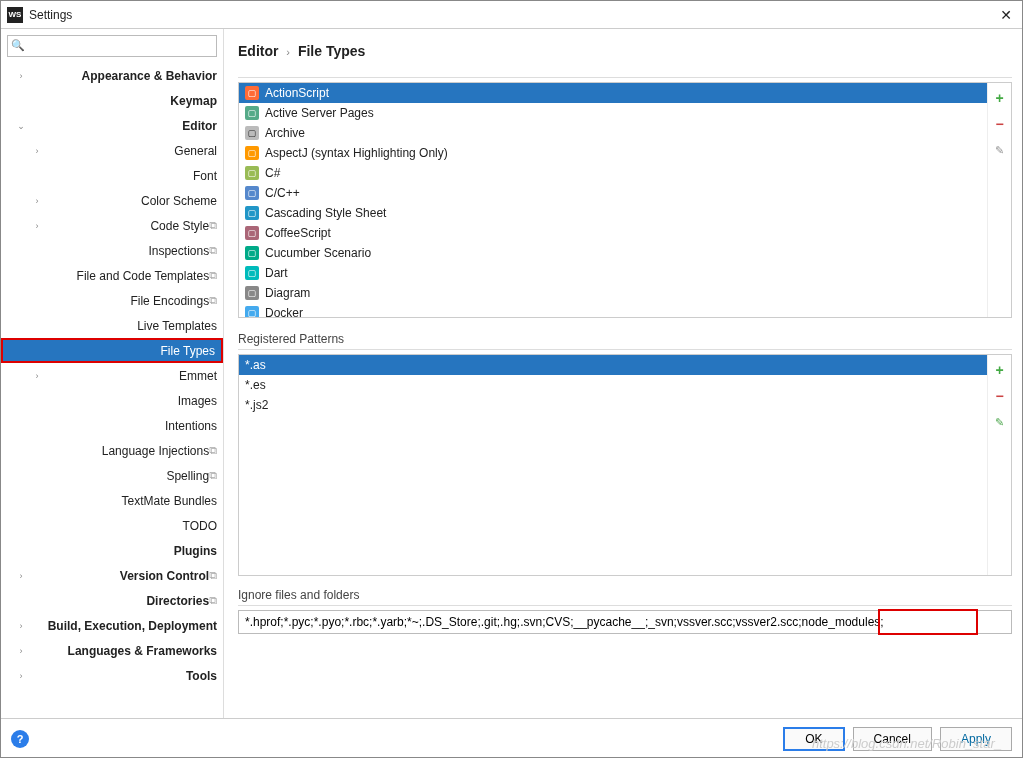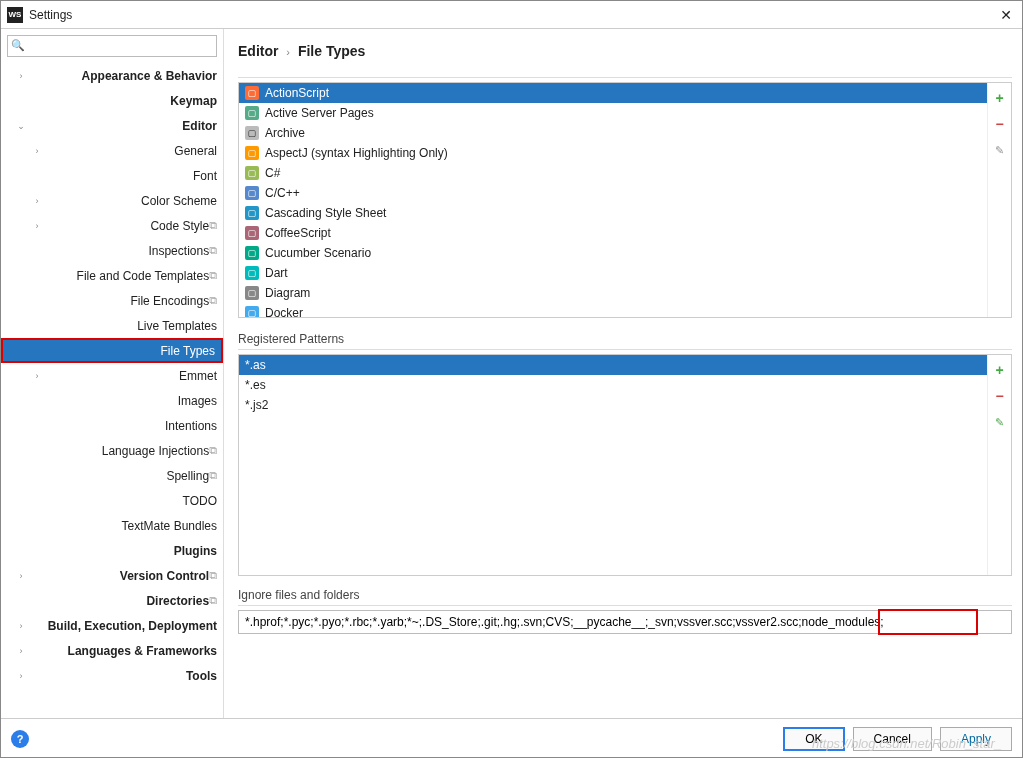--- a/index.html
+++ b/index.html
@@ -336,25 +336,25 @@
           <span class="label">Language Injections</span>
           <span class="copy-icon">⧉</span>
         </div>
         <div class="tree-item lvl1">
           <span class="arrow"></span>
           <span class="label">Spelling</span>
           <span class="copy-icon">⧉</span>
         </div>
         <div class="tree-item lvl1">
           <span class="arrow"></span>
+          <span class="label">TextMate Bundles</span>
+        </div>
+        <div class="tree-item lvl1">
+          <span class="arrow"></span>
           <span class="label">TODO</span>
-        </div>
-        <div class="tree-item lvl1">
-          <span class="arrow"></span>
-          <span class="label">TextMate Bundles</span>
         </div>
         <div class="tree-item lvl0 bold">
           <span class="arrow"></span>
           <span class="label">Plugins</span>
         </div>
         <div class="tree-item lvl0 bold">
           <span class="arrow">›</span>
           <span class="label">Version Control</span>
           <span class="copy-icon">⧉</span>
         </div>

